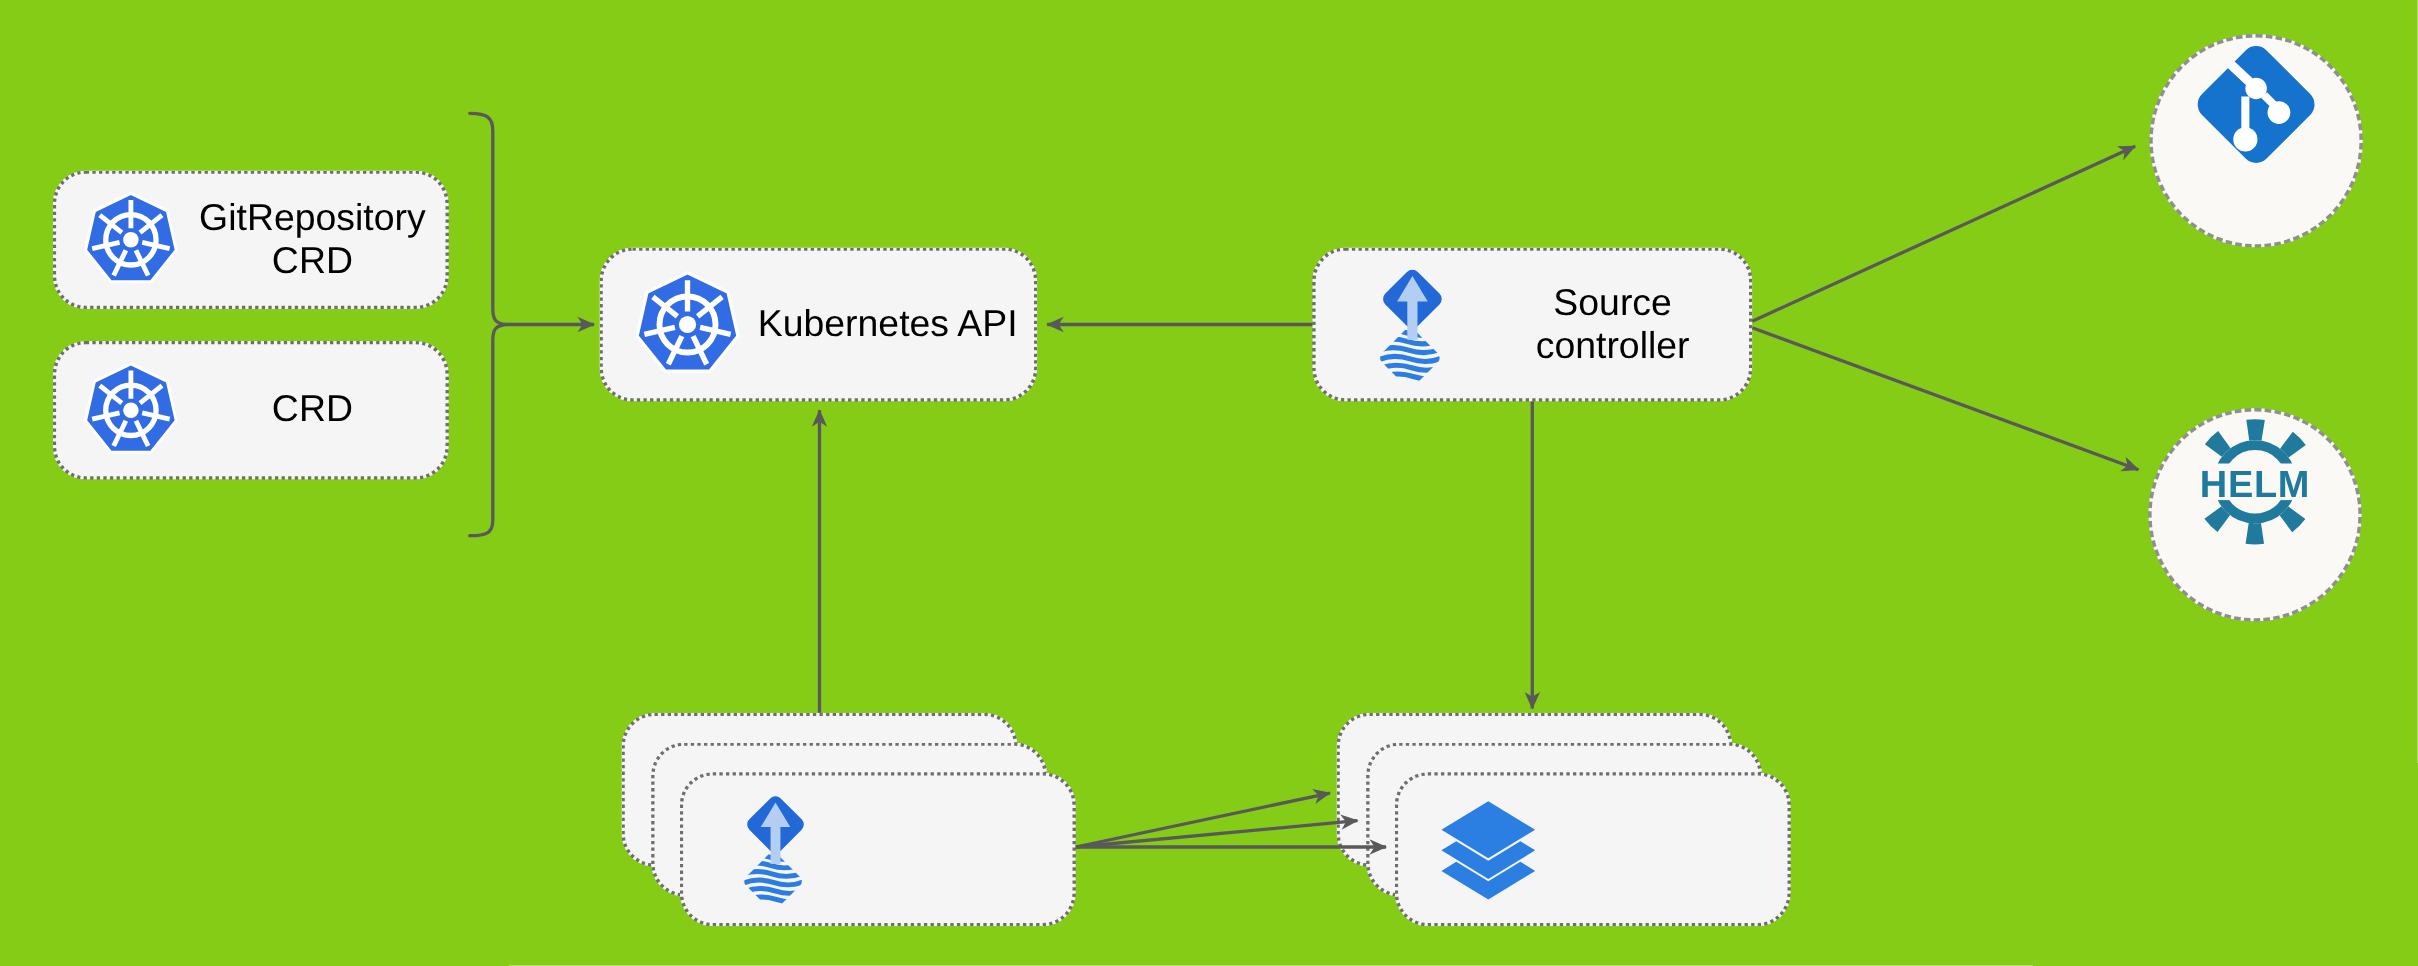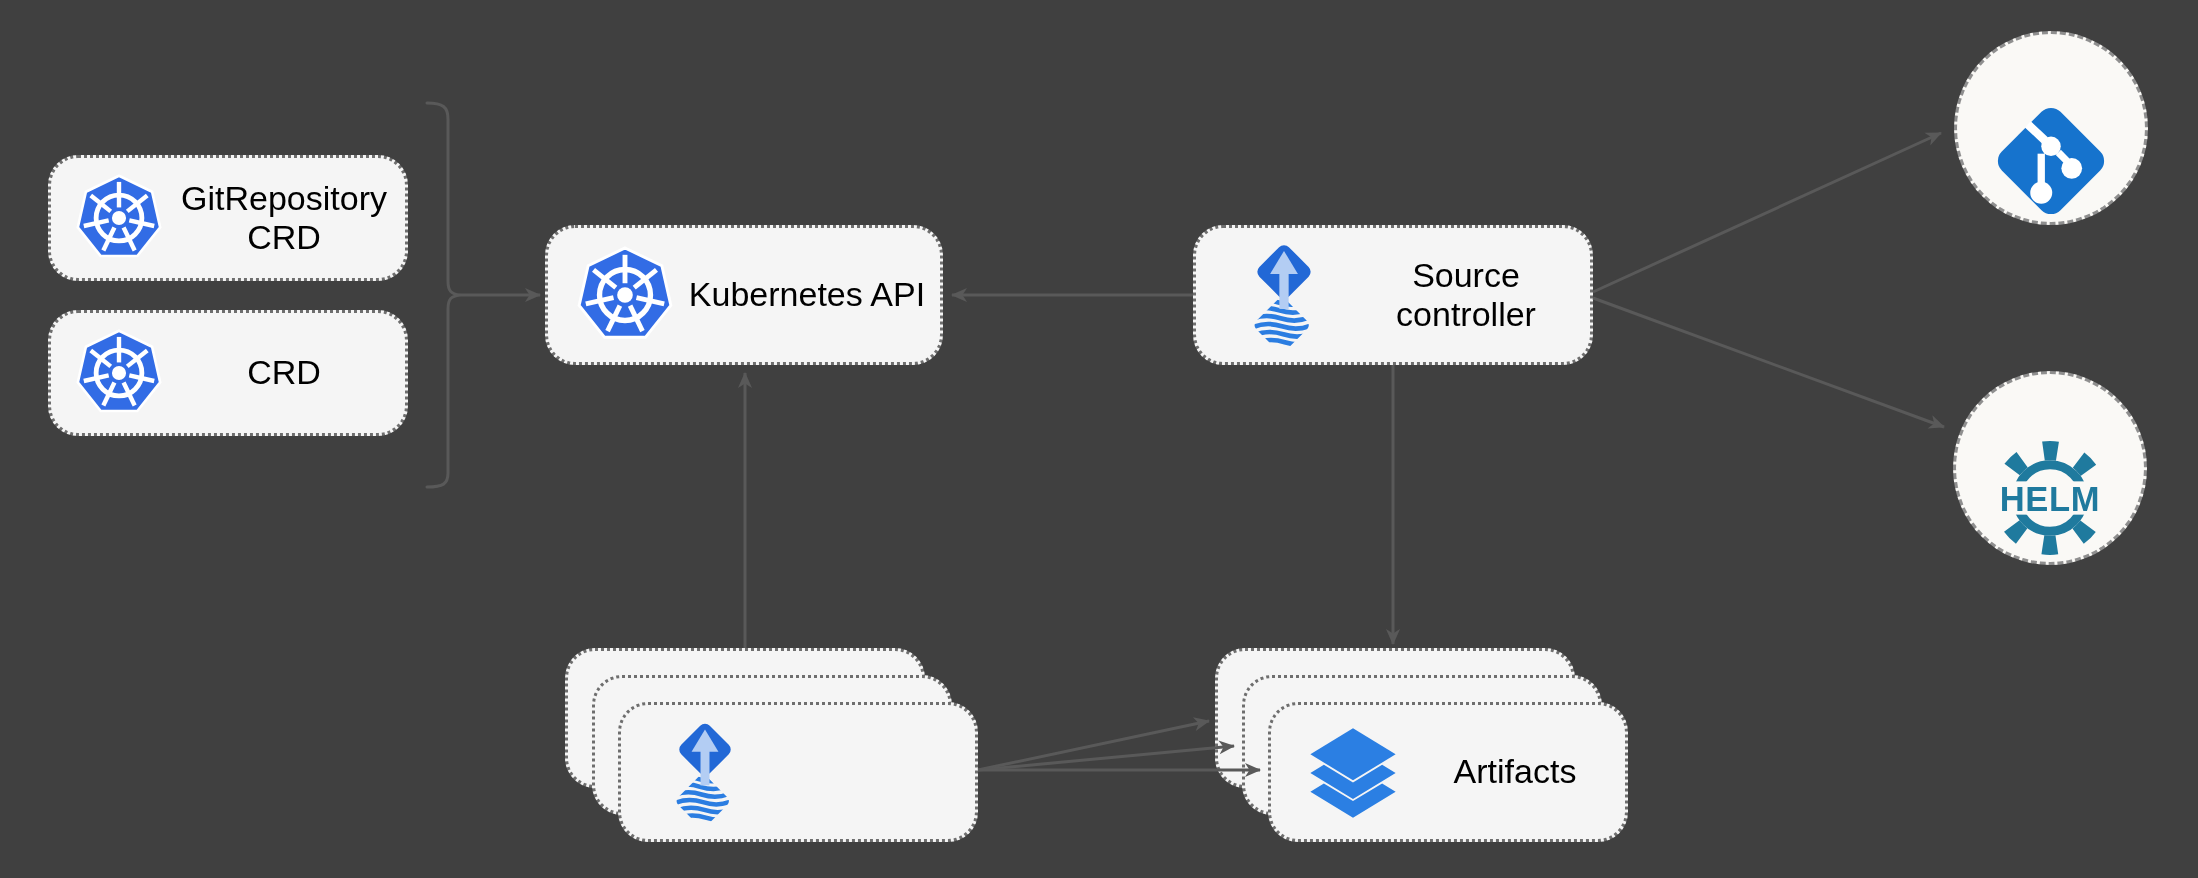--- a/index.html
+++ b/index.html
@@ -1,35 +1,35 @@
 <!DOCTYPE html>
 <html><head>
 <meta charset="utf-8">
 <style>
   html,body { margin:0; padding:0; background:#ffffff; }
   .canvas {
-    position:relative; width:2198px; height:878px; background:#404040; overflow:hidden;
+    position:relative; width:2198px; height:878px; background:#84cc16; overflow:hidden;
     font-family:"Liberation Sans","DejaVu Sans",sans-serif; color:#000;
   }
   .node {
     position:absolute; box-sizing:border-box;
     background:#F5F5F5; border:3px dotted #6e6e6e; border-radius:30px;
     display:flex; align-items:center;
   }
   .ghost {
     position:absolute; box-sizing:border-box;
     background:#F5F5F5; border:3px dotted #6e6e6e; border-radius:30px;
   }
   .node .label {
     flex:1; text-align:center; font-size:34px; line-height:1.16; color:#000;
   }
   .endpoint {
     position:absolute; box-sizing:border-box;
     background:#FAF9F6; border:3px dashed #8f8f8f; border-radius:50%;
-    display:flex; align-items:flex-end; justify-content:center;
+    display:flex; align-items:flex-start; justify-content:center;
   }
   .icon { flex:0 0 auto; display:block; }
   svg.edges {
     position:absolute; left:0; top:0; width:2198px; height:878px;
     pointer-events:none;
   }
 </style>
 </head>
 <body>
 
@@ -153,23 +153,20 @@
   </div>
 
   <div class="node" style="left:1268px; top:702px; width:360px; height:140px; padding-left:30px;">
     <svg class="icon" width="104" height="104" viewBox="0 0 100 100">
       <g fill="#2B7FE3">
         <path d="M50,8 L91,33 L50,58 L9,33 Z"></path>
         <path d="M9,51 L22,43 L50,60 L78,43 L91,51 L50,76 Z"></path>
         <path d="M9,69 L22,61 L50,78 L78,61 L91,69 L50,94 Z"></path>
       </g>
     </svg>
-    <div class="label">
-      <div>Artifacts</div>
-    </div>
   </div>
 
   <div class="endpoint" style="left:1954px; top:31px; width:194px; height:194px;">
     <svg width="122" height="122" viewBox="0 0 100 100">
       <rect x="16" y="16" width="68" height="68" rx="11" transform="rotate(45 50 50)" fill="#1673CD"></rect>
       <g stroke="#ffffff" fill="#ffffff">
         <line x1="31" y1="20" x2="45" y2="33" stroke-width="7"></line>
         <circle cx="50" cy="38" r="8" stroke="none"></circle>
         <line x1="42" y1="44" x2="42" y2="69" stroke-width="6"></line>
         <circle cx="42" cy="76" r="9" stroke="none"></circle>

